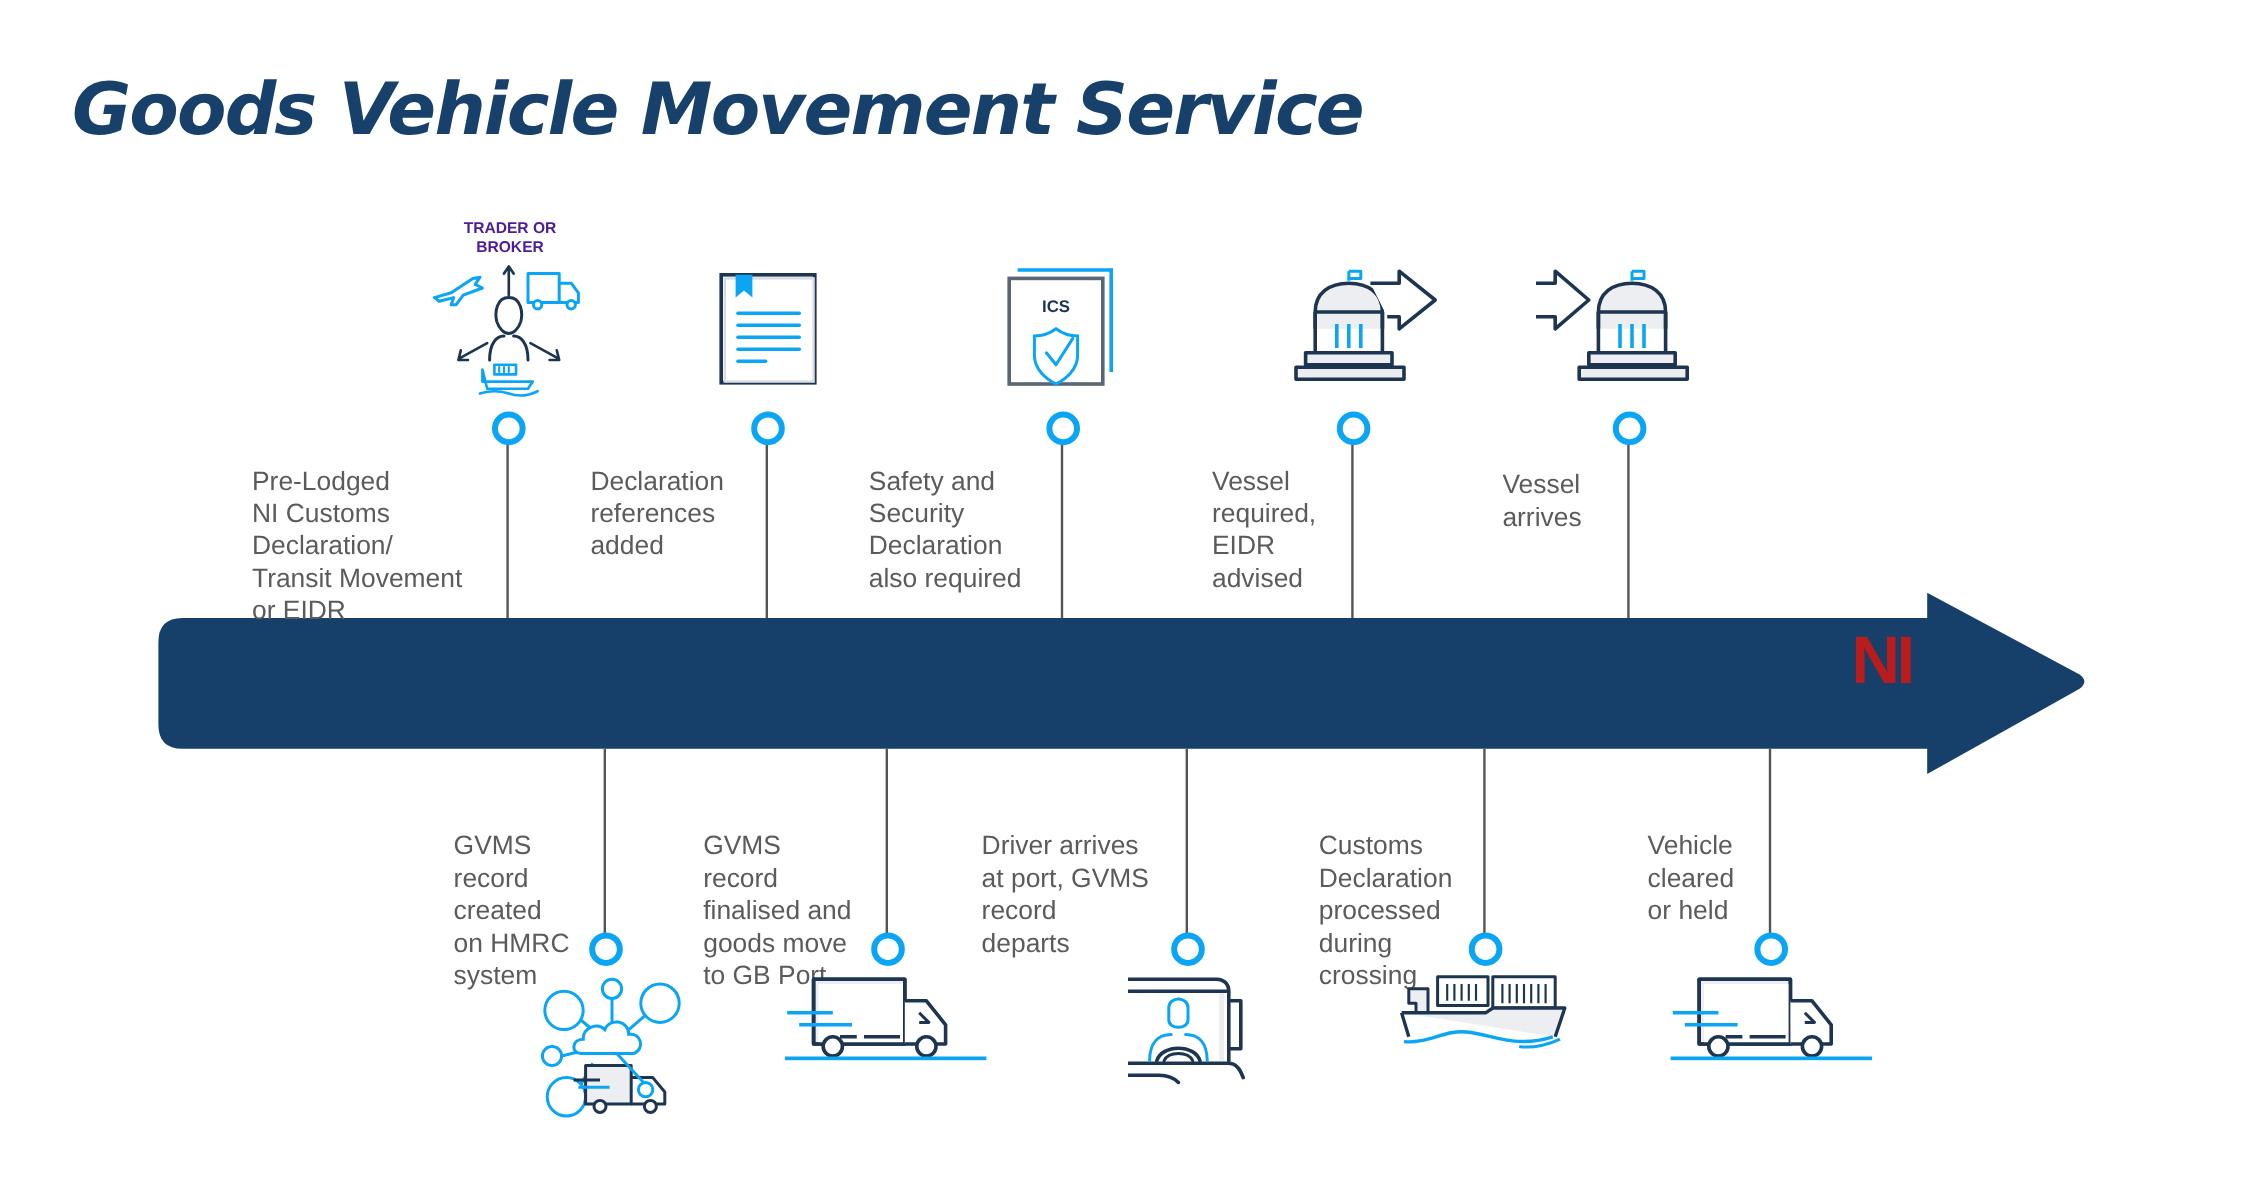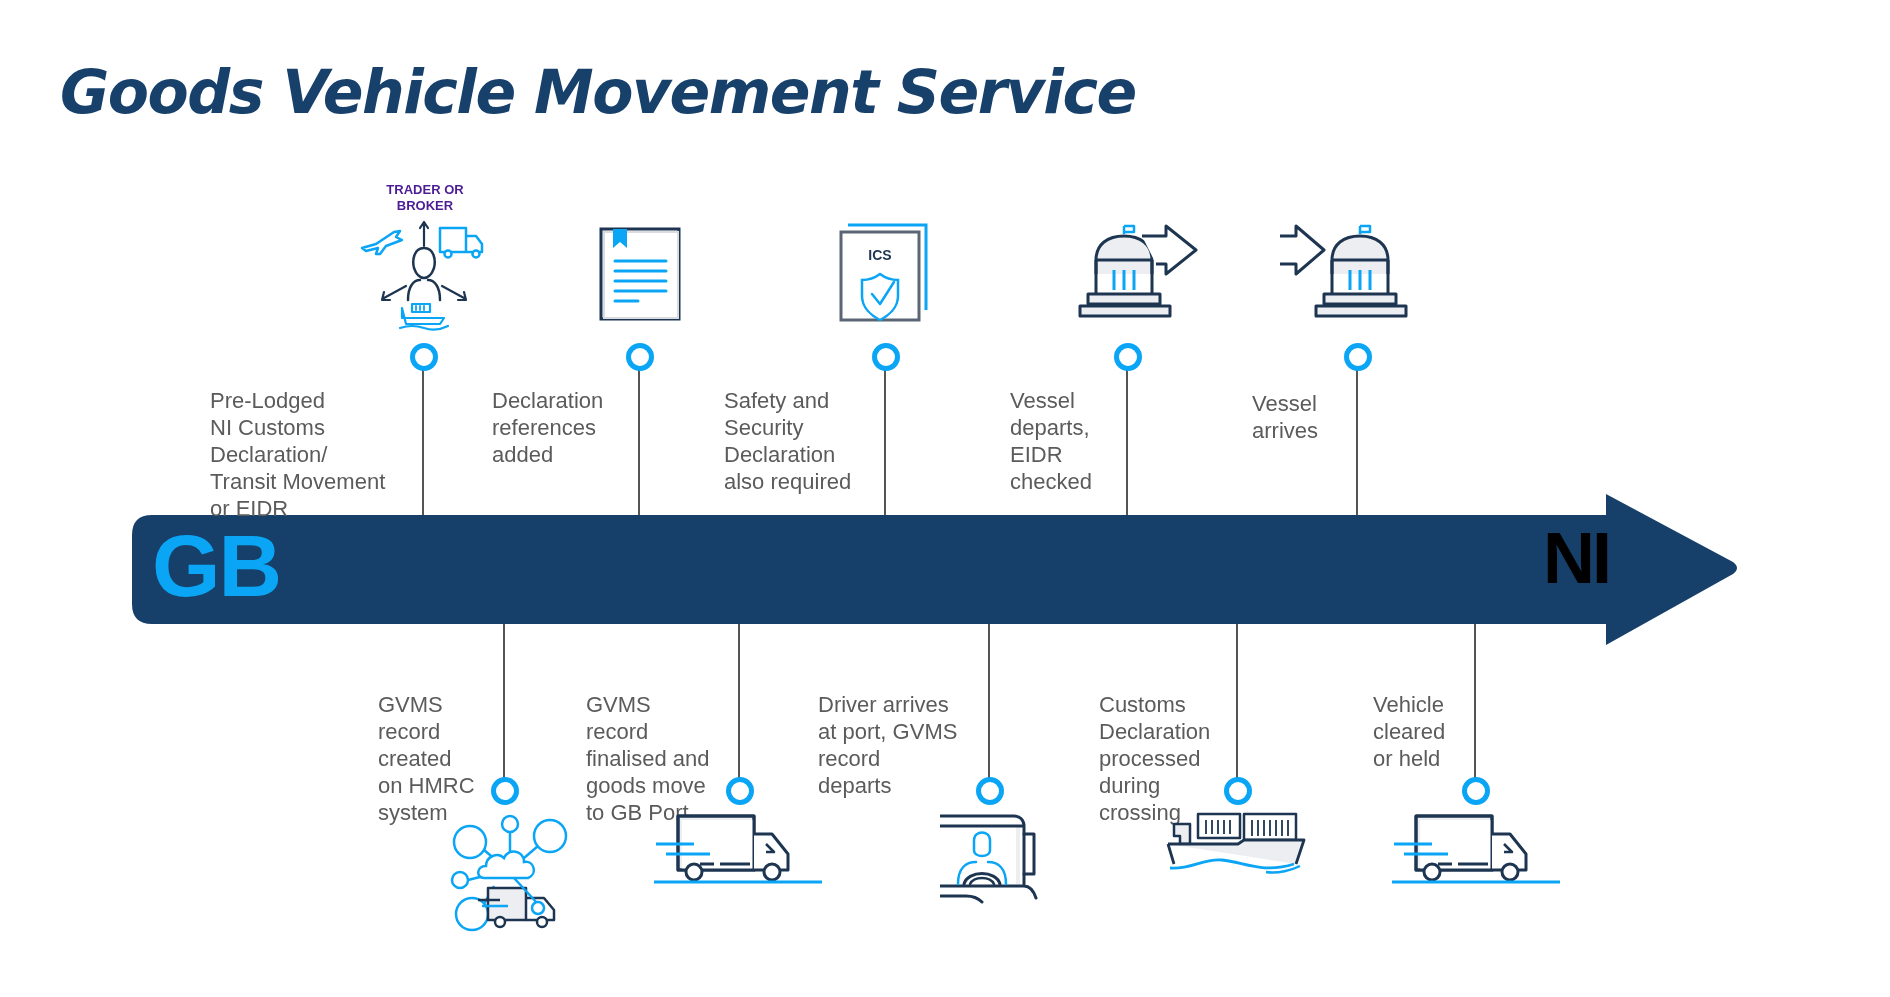--- a/index.html
+++ b/index.html
@@ -12,37 +12,36 @@
     .stage { position: absolute; left: 0; top: 0; width: 1890px; height: 997px; }
     .step-text { position: absolute; color: #5b5b5b; font-size: 22px; line-height: 27px;
                  font-family: "Liberation Sans", sans-serif; white-space: nowrap; margin-top: 40px; }
     .step-text span { display: block; }
     .node { position: absolute; width: 18px; height: 18px; border: 5px solid #0AA5F5;
             border-radius: 50%; background: #fff; box-sizing: content-box; }
     .stem { position: absolute; width: 2px; background: #555; }
     .icon { position: absolute; }
     .label-gb { position: absolute; left: 152px; top: 522px; font-size: 88px; font-weight: bold;
                 color: #0AA5F5; letter-spacing: -2px; line-height: 1; font-family: "Liberation Sans", sans-serif; }
-    .label-ni { position: absolute; left: 1543px; top: 522px; font-size: 72px; font-weight: bold;
-                color: #000000; letter-spacing: -3px; line-height: 1; font-family: "Liberation Sans", sans-serif; }
+    .label-ni { position: absolute; left: 1543px; top: 522px; font-size: 56px; font-weight: bold;
+                color: #b91c1c; letter-spacing: -3px; line-height: 1; font-family: "Liberation Sans", sans-serif; }
     .icon-caption { position: absolute; left: 370px; top: 182px; width: 110px; text-align: center;
                     font-size: 13px; font-weight: bold; color: #4c1d95; line-height: 16px;
                     font-family: "Liberation Sans", sans-serif; }
   </style>
 </head>
 <body>
 
 <h1 class="title">Goods Vehicle Movement Service</h1>
 
 <div class="stage">
 
   <svg class="icon" style="left:0;top:0;" width="1890" height="997" viewBox="0 0 1890 997">
     <path d="M152 515 H1606 V494 L1733 562 Q1741 568 1733 574 L1606 645 V624 H152 Q132 624 132 604 V535 Q132 515 152 515 Z" fill="#16406A"></path>
   </svg>
-  <div class="label-gb">GB</div>
   <div class="label-ni">NI</div>
 
   <div class="step-text" style="left:210px;top:347px;">
     <span>Pre-Lodged</span>
     <span>NI Customs</span>
     <span>Declaration/</span>
     <span>Transit Movement</span>
     <span>or EIDR</span>
   </div>
   <div class="stem" style="left:422px;top:366px;height:149px;"></div>
@@ -105,23 +104,23 @@
   <svg class="icon" style="left:838px;top:222px;" width="92" height="102" viewBox="0 0 92 102">
     <path d="M10 3 H88 V88" fill="none" stroke="#0AA5F5" stroke-width="3"></path>
     <rect x="3" y="10" width="78" height="88" fill="#fff" stroke="#5b6675" stroke-width="3"></rect>
     <text x="42" y="38" text-anchor="middle" font-family="Liberation Sans, sans-serif" font-weight="bold" font-size="14" fill="#1d3550">ICS</text>
     <path d="M42 52 C34 58 28 58 24 58 V74 C24 86 34 94 42 98 C50 94 60 86 60 74 V58 C56 58 50 58 42 52 Z" fill="#fff" stroke="#0AA5F5" stroke-width="2.5"></path>
     <path d="M34 72 L42 82 L56 60" fill="none" stroke="#0AA5F5" stroke-width="2.5" stroke-linecap="round" stroke-linejoin="round"></path>
   </svg>
 
   <div class="step-text" style="left:1010px;top:347px;">
     <span>Vessel</span>
-    <span>departs,</span>
+    <span>required,</span>
     <span>EIDR</span>
-    <span>checked</span>
+    <span>advised</span>
   </div>
   <div class="stem" style="left:1126px;top:366px;height:149px;"></div>
   <div class="node" style="left:1114px;top:343px;"></div>
   <svg class="icon" style="left:1076px;top:220px;" width="124" height="100" viewBox="0 0 124 100">
     <g fill="none" stroke-linejoin="round">
       <path d="M48 6 V14 M48 6 H58 V12 H48" stroke="#0AA5F5" stroke-width="2.5"></path>
       <path d="M20 54 V40 C20 24 32 16 48 16 C64 16 76 24 76 40 V54" stroke="#1d3550" stroke-width="3" fill="#eceef1"></path>
       <line x1="20" y1="40" x2="76" y2="40" stroke="#1d3550" stroke-width="3"></line>
       <path d="M20 40 V74 M76 40 V74" stroke="#1d3550" stroke-width="3"></path>
       <path d="M38 50 V70 M48 50 V70 M58 50 V70" stroke="#0AA5F5" stroke-width="3"></path>

